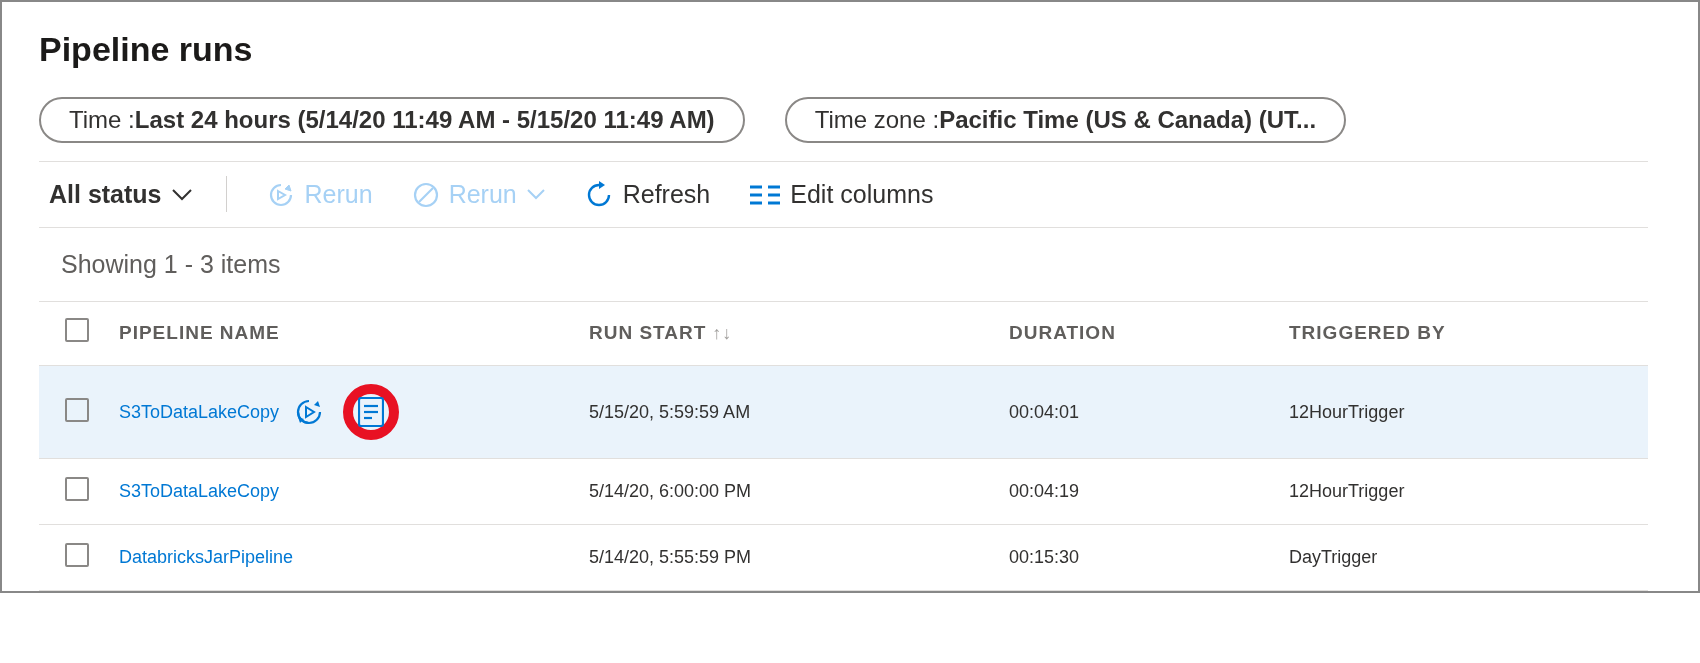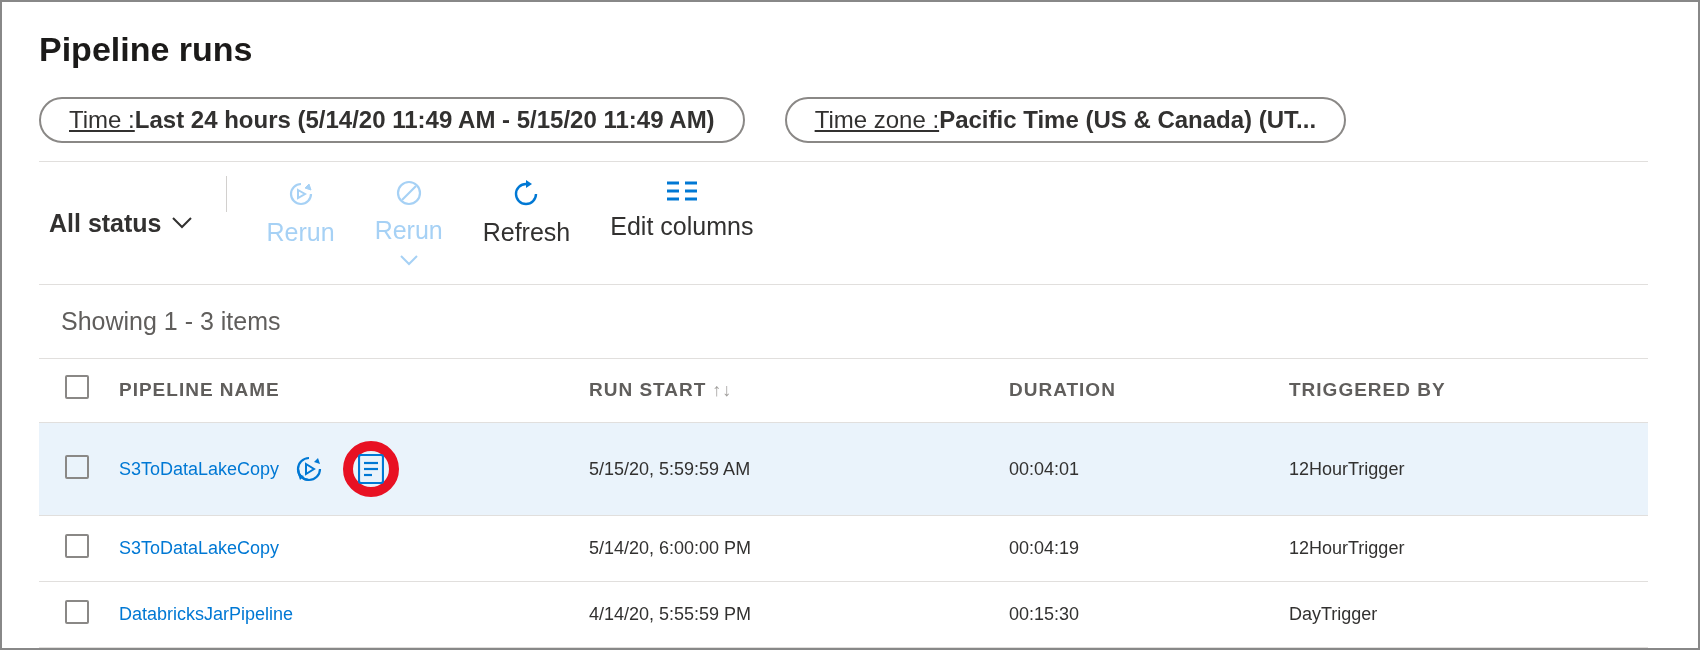--- a/index.html
+++ b/index.html
@@ -29,40 +29,39 @@
     border: 2px solid #8a8886;
     border-radius: 26px;
     padding: 7px 28px;
     font-size: 24px;
     color: #323130;
     display: inline-flex;
     align-items: center;
     white-space: nowrap;
     cursor: pointer;
   }
-  .filter-pill .label { font-weight: 400; text-decoration: underline; }
+  .filter-pill .label { font-weight: 400; }
   .filter-pill .value { font-weight: 600; }
   .toolbar {
     display: flex;
     gap: 28px;
     padding: 14px 0 14px 10px;
     border-bottom: 1px solid #e1dfdd;
     font-size: 25px;
   }
   .toolbar-btn {
     display: inline-flex;
     align-items: center;
     gap: 10px;
     cursor: pointer;
     background: none;
     border: none;
     font: inherit;
     color: #323130;
     padding: 4px 6px;
-    flex-direction: column;
   }
   .toolbar-btn.disabled { color: #a6d1f5; cursor: default; }
   .toolbar-btn.disabled .icon svg { stroke: #a6d1f5; fill: none; }
   .icon { display: inline-flex; align-items: center; justify-content: center; }
   .divider-v { width: 1px; height: 36px; background: #d2d0ce; margin: 0 6px; }
   .status-dd { font-weight: 600; display: inline-flex; align-items: center; gap: 10px; cursor: pointer; }
   .count-text {
     font-size: 25px;
     color: #605e5c;
     padding: 22px 0 22px 22px;
@@ -234,19 +233,19 @@
       <tr>
         <td class="col-check"><span class="checkbox"></span></td>
         <td class="col-name"><span class="link">S3ToDataLakeCopy</span></td>
         <td class="col-start">5/14/20, 6:00:00 PM</td>
         <td class="col-dur">00:04:19</td>
         <td>12HourTrigger</td>
       </tr>
       <tr>
         <td class="col-check"><span class="checkbox"></span></td>
         <td class="col-name"><span class="link">DatabricksJarPipeline</span></td>
-        <td class="col-start">4/14/20, 5:55:59 PM</td>
+        <td class="col-start">5/14/20, 5:55:59 PM</td>
         <td class="col-dur">00:15:30</td>
         <td>DayTrigger</td>
       </tr>
     </tbody>
   </table>
 </div>
 
 </body></html>

